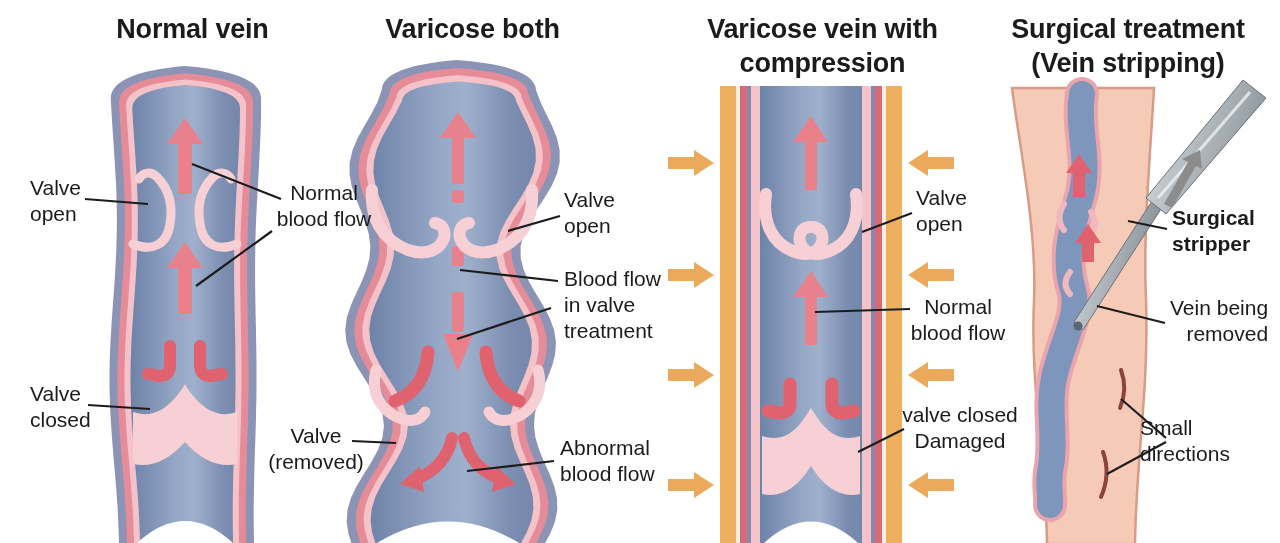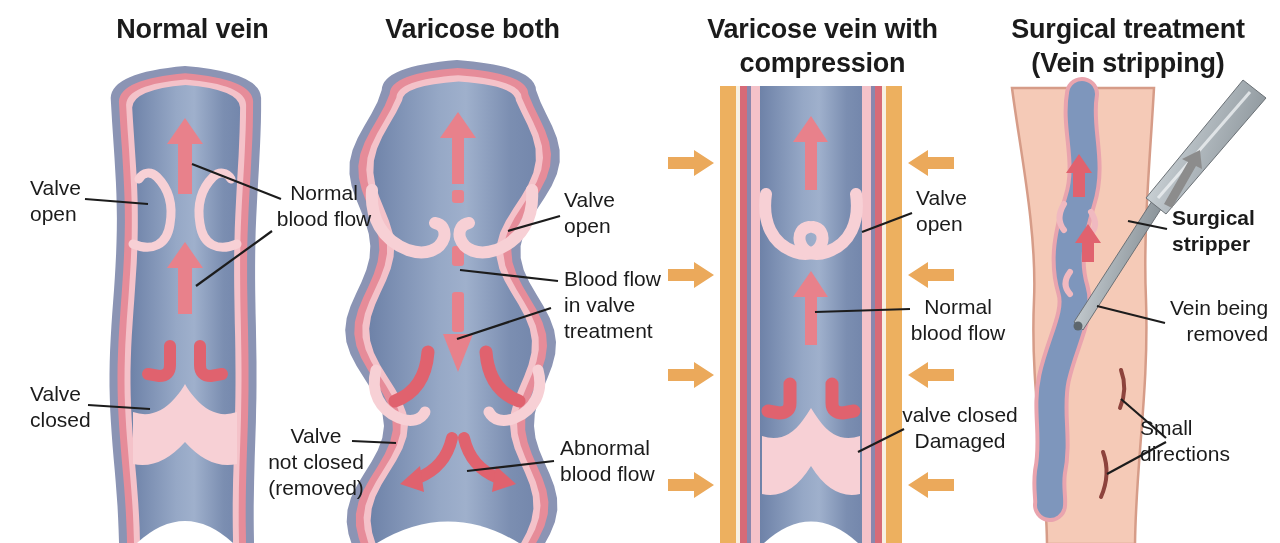--- a/index.html
+++ b/index.html
@@ -184,21 +184,20 @@
     <div>Valve</div>
     <div>open</div>
   </div>
   <div class="lbl" style="left:564px;top:266px;">
     <div>Blood flow</div>
     <div>in valve</div>
     <div>treatment</div>
   </div>
   <div class="lbl ctr" style="left:260px;top:423px;width:112px;">
     <div>Valve</div>
-    <div>not closed</div>
     <div>(removed)</div>
   </div>
   <div class="lbl" style="left:560px;top:435px;">
     <div>Abnormal</div>
     <div>blood flow</div>
   </div>
 
   <div class="lbl" style="left:916px;top:185px;">
     <div>Valve</div>
     <div>open</div>

